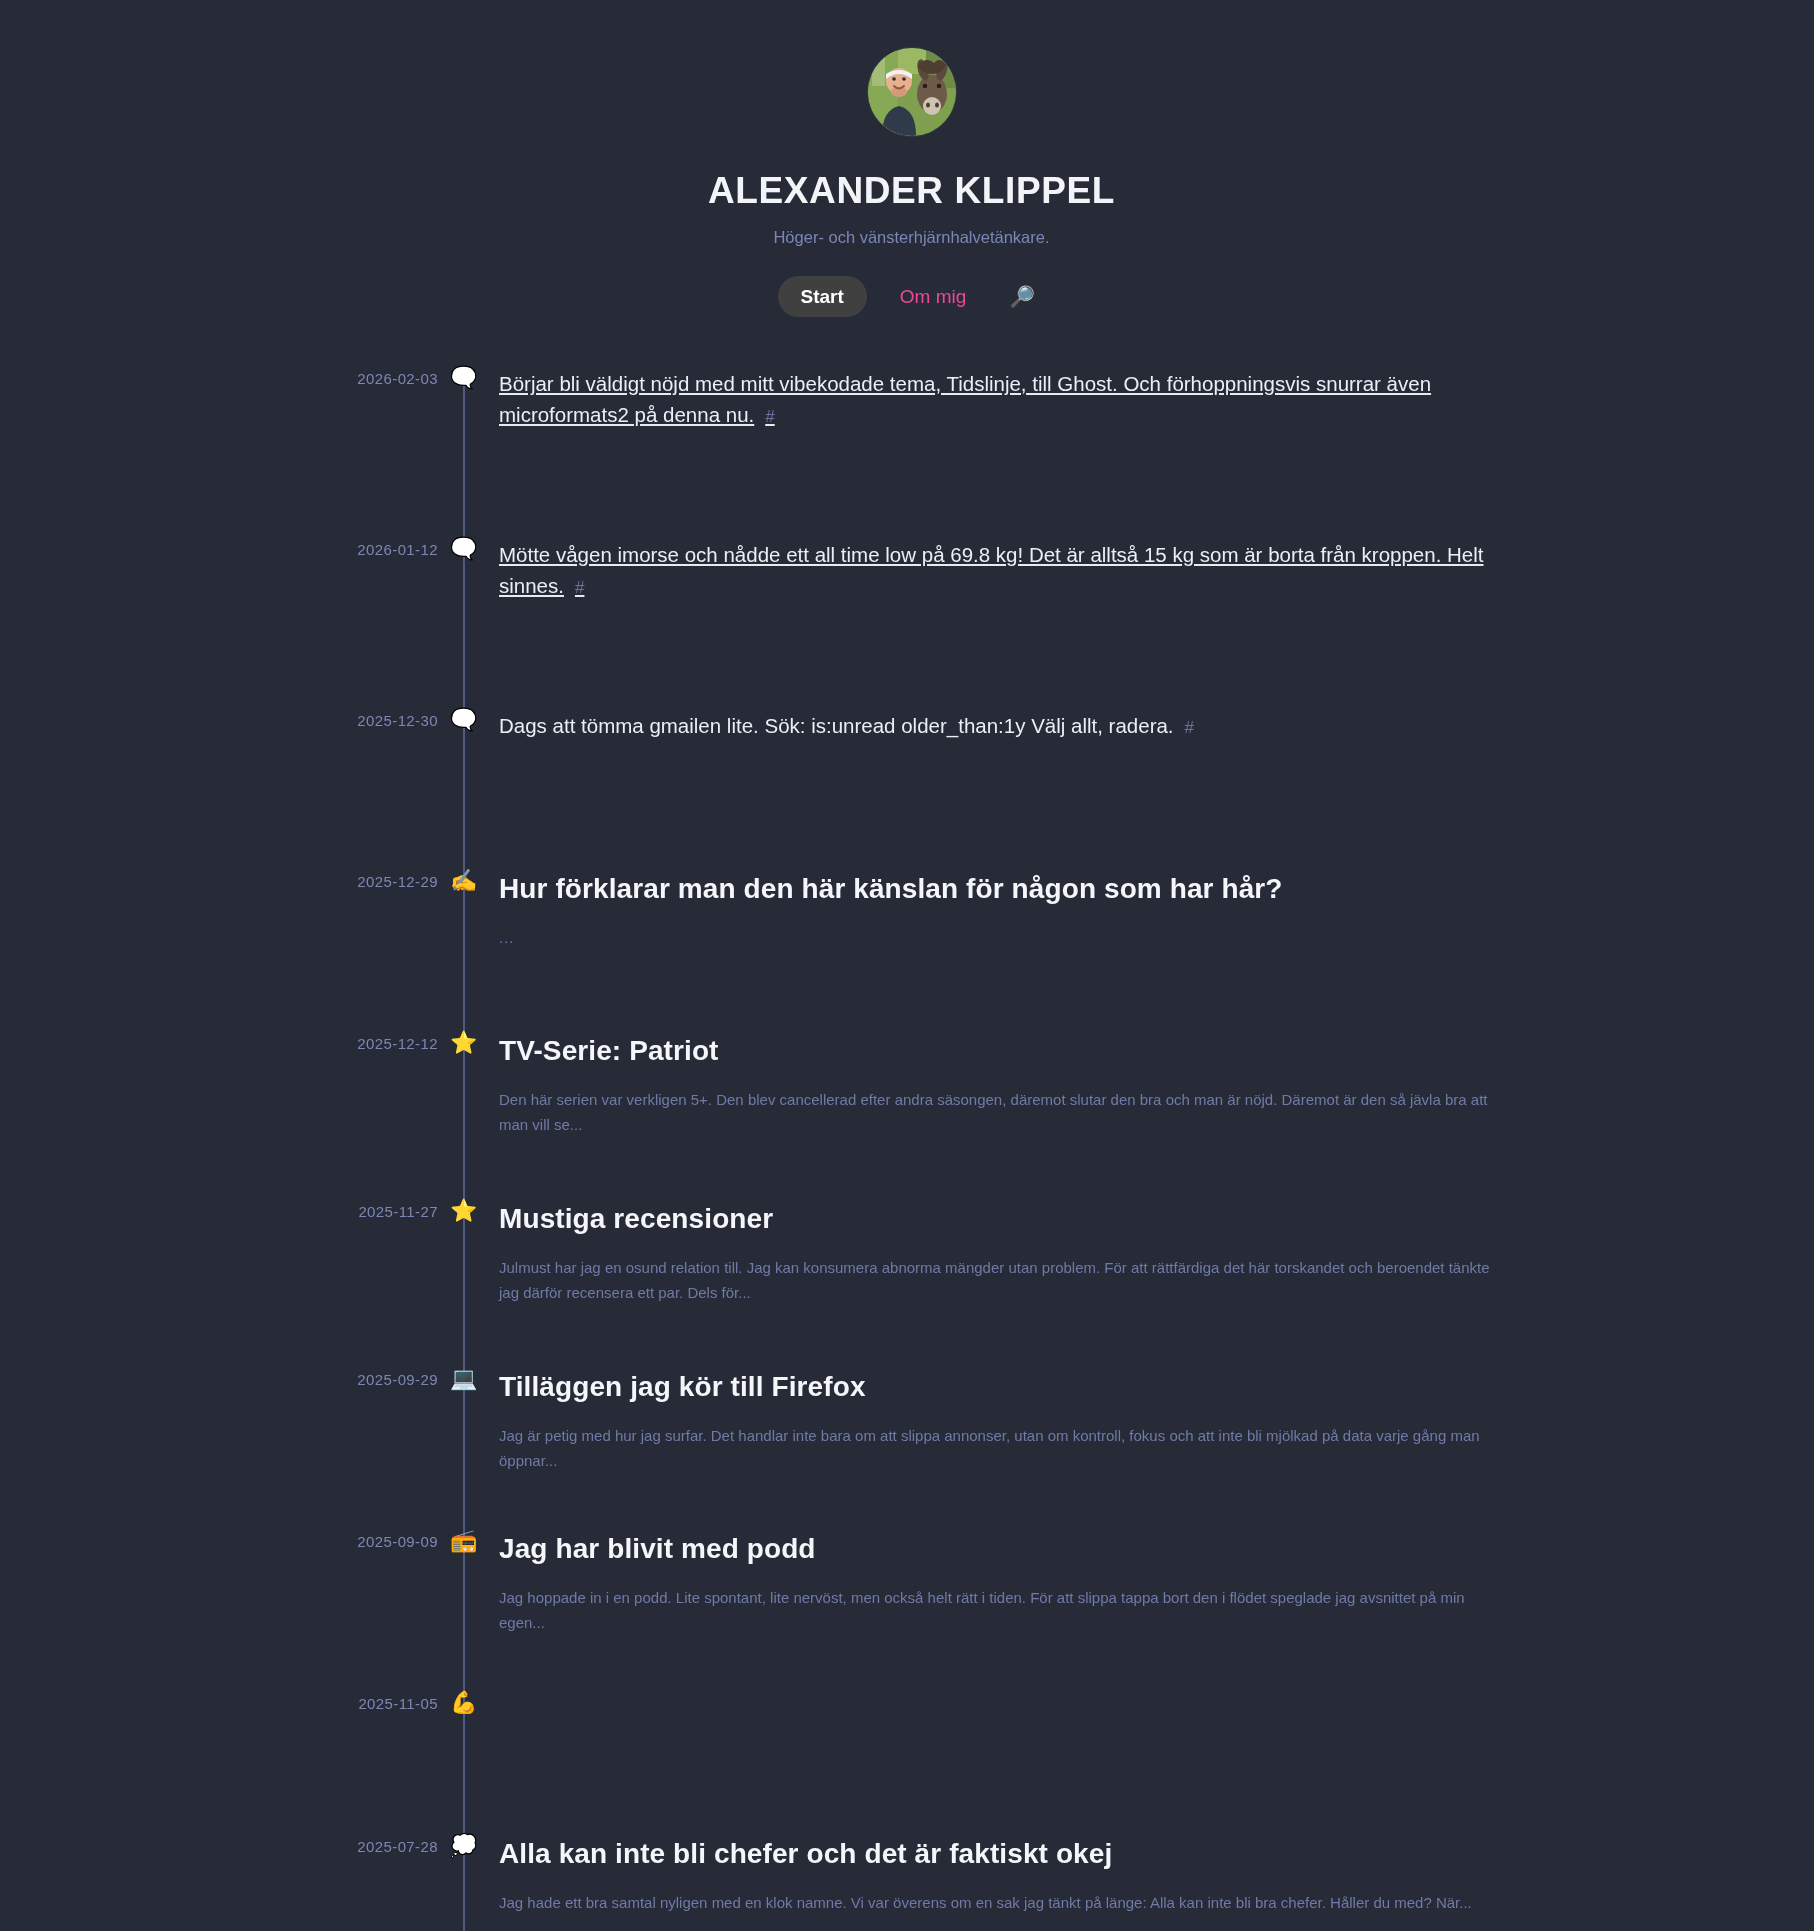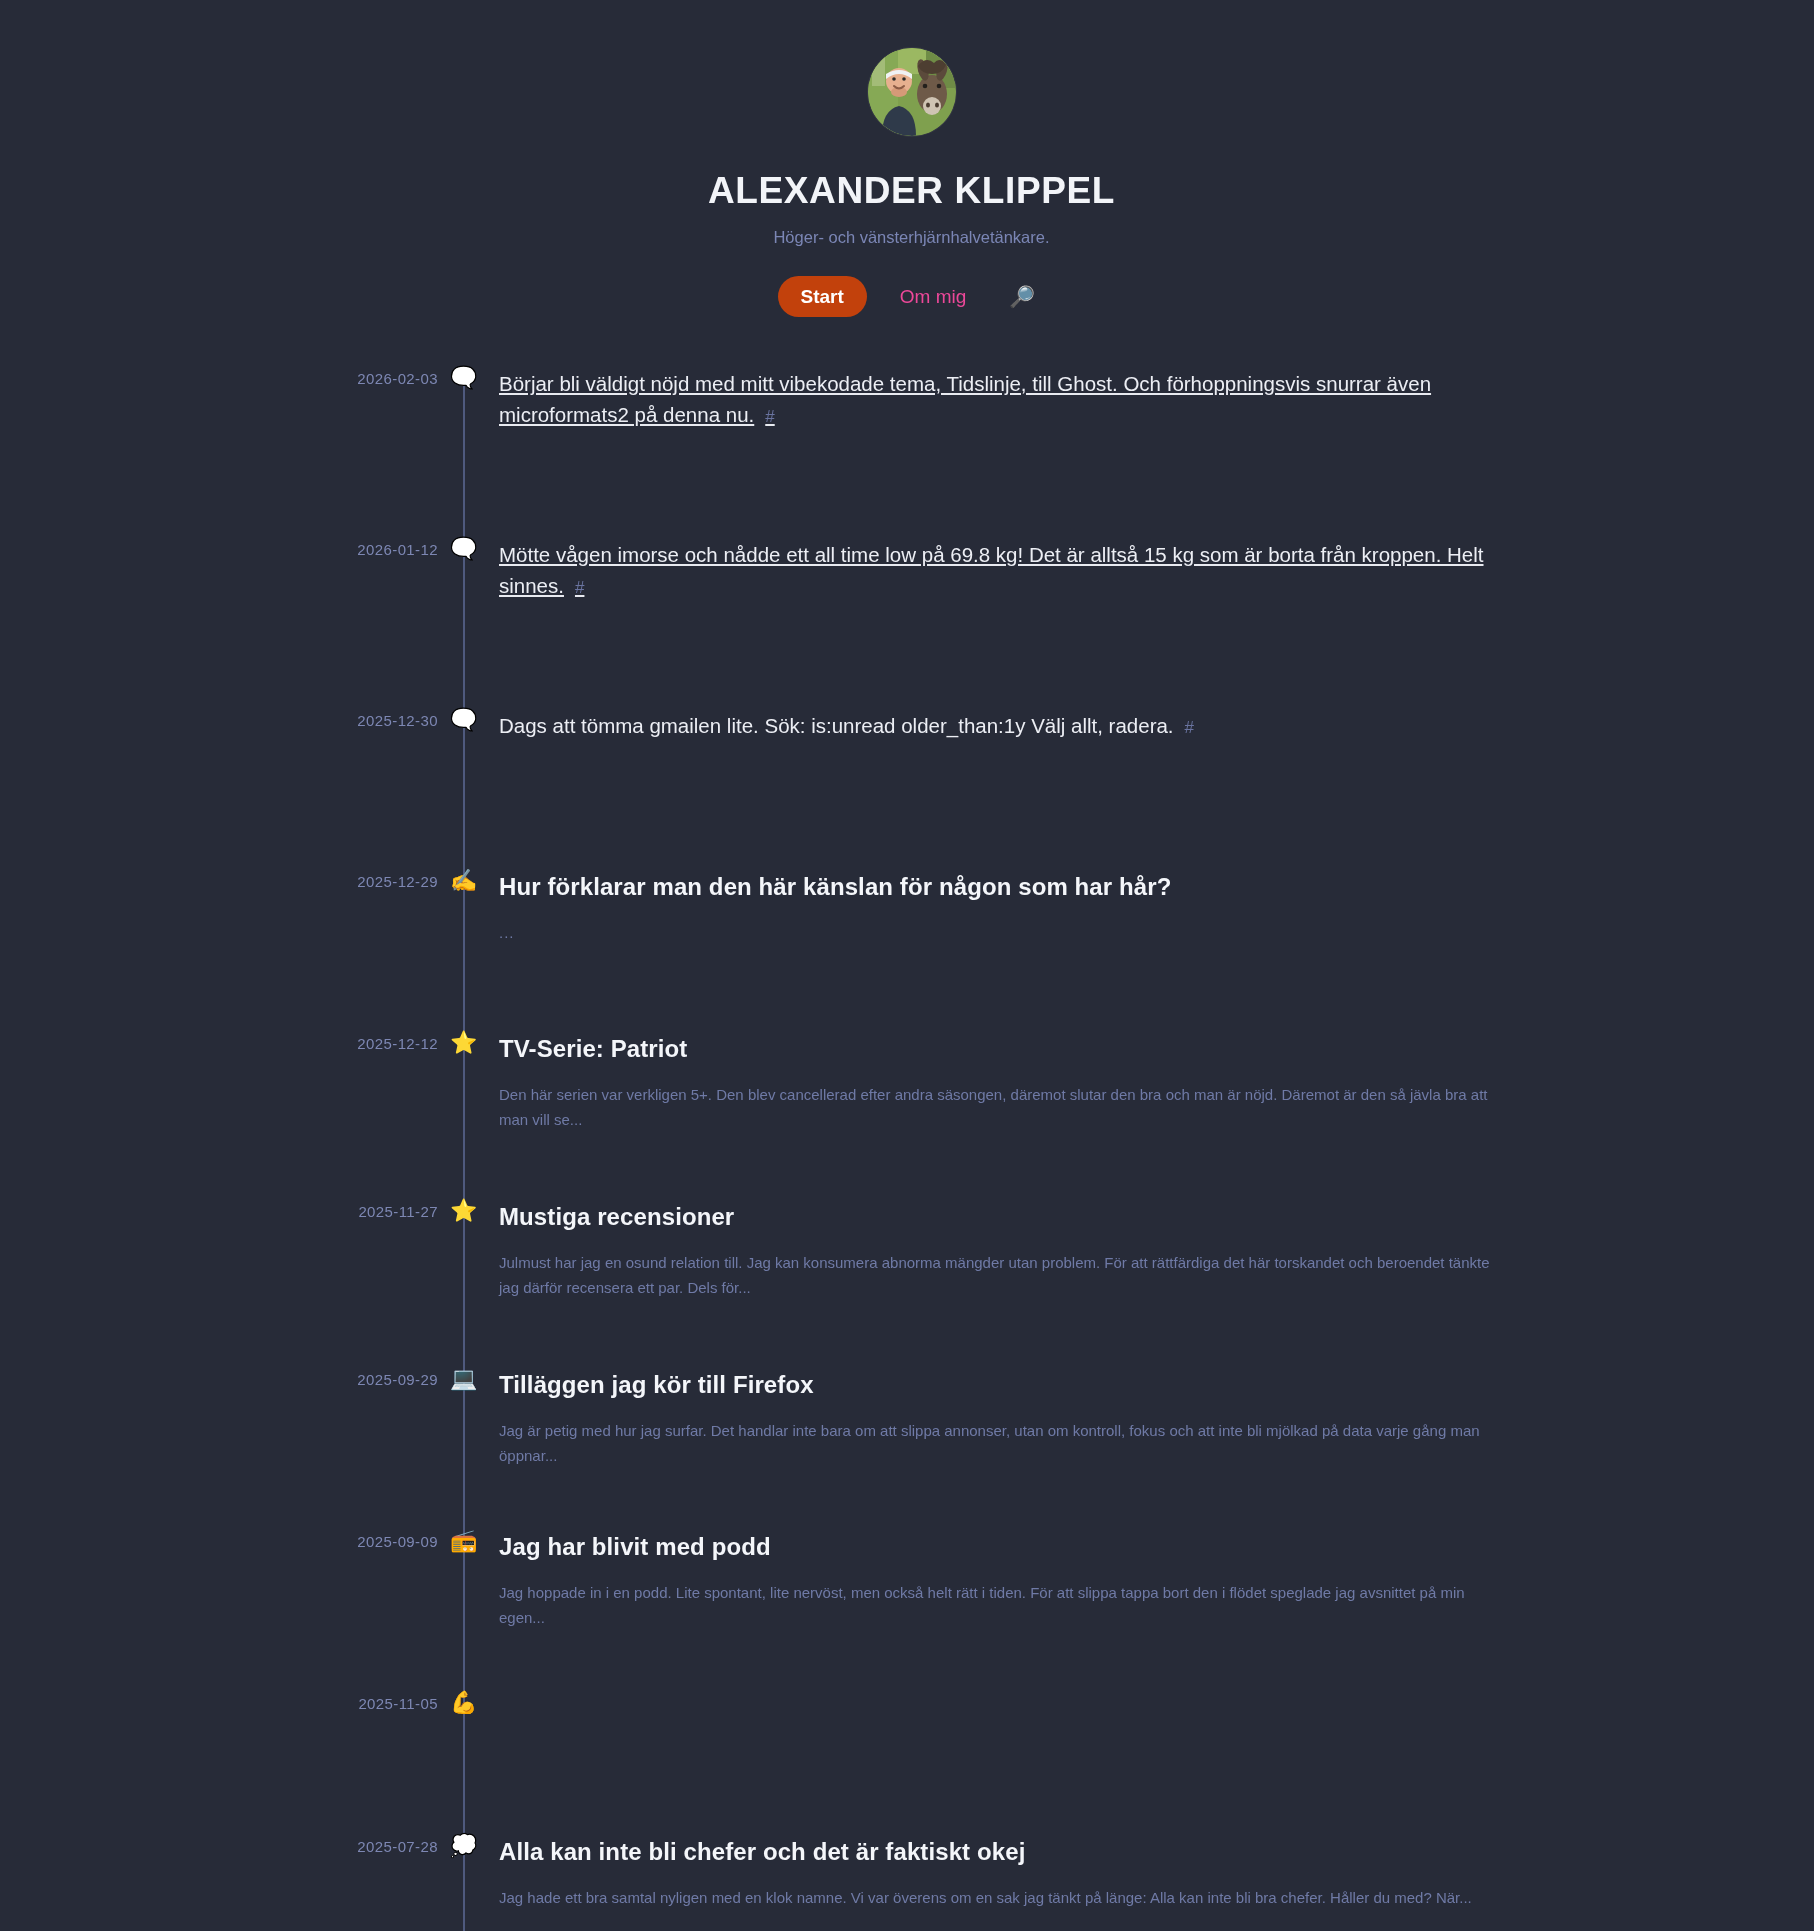--- a/index.html
+++ b/index.html
@@ -67,21 +67,21 @@
     font-size: 19px;
     color: #ec4899;
     padding: 11px 23px;
     border-radius: 999px;
     text-decoration: none;
     line-height: 1;
     display: inline-block;
     cursor: pointer;
   }
   .nav-item.active {
-    background: #c2410c;
+    background: #404040;
     color: #ffffff;
     font-weight: 700;
   }
   .nav-search {
     font-size: 21px;
     line-height: 1;
     padding: 8px 10px;
     cursor: pointer;
     display: inline-block;
     filter: saturate(0.85);
@@ -148,21 +148,21 @@
   .tl-permalink {
     color: #6a74a0;
     text-decoration: none;
     font-size: 17px;
     margin-left: 11px;
     cursor: pointer;
   }
 
   
   .tl-title {
-    font-size: 24px;
+    font-size: 28px;
     font-weight: 700;
     color: #f4f6fa;
     margin: 0;
     line-height: 1.3;
     letter-spacing: 0.1px;
     text-decoration: none;
     display: inline-block;
     cursor: pointer;
   }
   .tl-excerpt {

